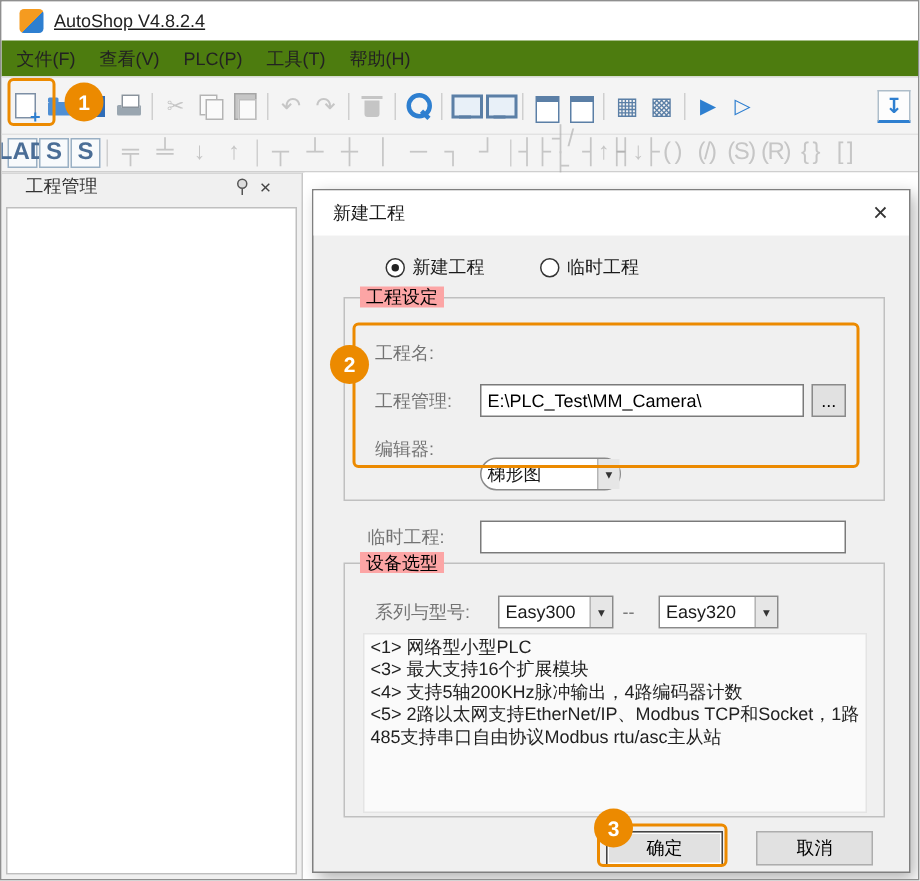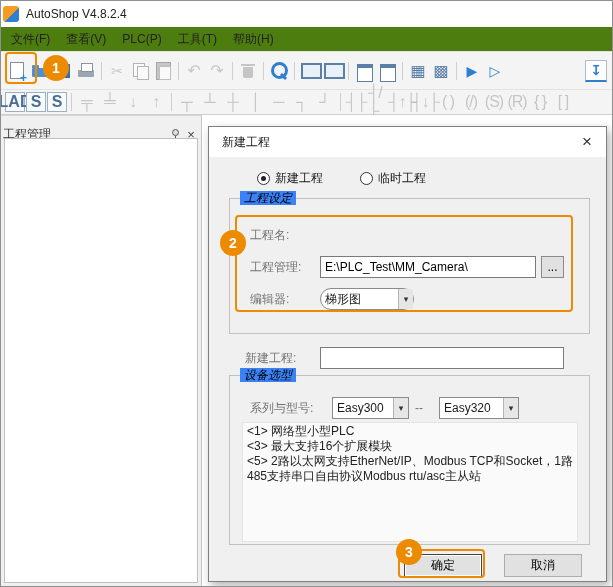--- a/index.html
+++ b/index.html
@@ -1,21 +1,21 @@
 <!DOCTYPE html>
 <html style="--accent: #EC8A00; --blue: #2E7FD0;"><head>
 <meta charset="utf-8">
 <style>
   :root{ --accent:#EC8A00; --blue:#2E7FD0; }
   *{margin:0;padding:0;box-sizing:border-box;}
   body{font-family:"Liberation Sans","DejaVu Sans",sans-serif;background:#d8d8d8;}
   .window{position:relative;width:613px;height:587px;background:#fff;border:1px solid #8f8f8f;overflow:hidden;font-size:12px;color:#1a1a1a;}
 
   
-  .titlebar{position:absolute;top:0;left:0;right:0;height:26px;display:flex;align-items:center;padding-left:2px;background:#fff;}
+  .titlebar{position:absolute;top:0;left:0;right:0;height:26px;display:flex;align-items:center;padding-left:12px;background:#fff;text-decoration:underline;}
   .app-logo{width:16px;height:16px;border-radius:3px;background:linear-gradient(135deg,#f59b20 0 55%,#2e7fd0 55% 100%);}
   .title-text{margin-left:7px;color:#222;}
   .menubar{position:absolute;top:26px;left:0;right:0;height:24px;display:flex;align-items:center;background:#4d7c0f;padding-left:2px;}
   .menu-item{padding:3px 8px;color:#222;}
 
   
   .toolbar{position:absolute;left:0;right:0;display:flex;align-items:center;background:#f4f4f4;border-top:1px solid #e2e2e2;gap:1px;}
   #toolbar-main{top:50px;height:38px;padding:0 5px;}
   #toolbar-ladder{top:88px;height:26px;border-bottom:1px solid #cfcfcf;padding:0 4px;}
   .tbi{width:22px;height:22px;display:flex;align-items:center;justify-content:center;font-size:14px;color:#444;position:relative;flex:0 0 auto;}
@@ -48,58 +48,58 @@
   .ic-search::before{content:"";position:absolute;left:3px;top:2px;width:11px;height:11px;border:3px solid var(--blue);border-radius:50%;}
   .ic-search::after{content:"";position:absolute;left:14px;top:13px;width:3px;height:7px;background:var(--blue);transform:rotate(-45deg);}
   .ic-monitor::before{content:"";position:absolute;left:2px;top:3px;width:17px;height:12px;border:2px solid #5b7fa6;background:#e8f0f8;}
   .ic-monitor::after{content:"";position:absolute;left:7px;top:17px;width:8px;height:2px;background:#5b7fa6;}
   .ic-win::before{content:"";position:absolute;left:4px;top:4px;width:14px;height:13px;background:#fff;border:1px solid #5b7fa6;border-top:4px solid #5b7fa6;}
   .ic-dl{color:var(--blue);font-weight:bold;border-bottom:2px solid var(--blue);}
 
   
   .workspace{position:absolute;left:202px;top:114px;right:0;bottom:0;background:#fff;}
   .left-panel{position:absolute;left:0;top:114px;width:201px;bottom:0;background:#f0f0f0;border-right:1px solid #c8c8c8;border-top:1px solid #d6d6d6;}
-  .panel-header{height:37px;display:flex;align-items:center;padding:0 2px;color:#333;}
+  .panel-header{height:37px;display:flex;align-items:flex-start;padding:0 16px;color:#333;}
   .panel-title{flex:1;}
   .panel-hdr-btn{width:16px;height:16px;display:flex;align-items:center;justify-content:center;color:#444;font-size:13px;}
   .ic-pin{flex-direction:column;gap:0;}
   .ic-pin::before{content:"";width:5px;height:5px;border:1px solid #555;border-radius:50%;background:#ddd;}
   .ic-pin::after{content:"";width:1px;height:4px;background:#555;}
   .panel-body{position:absolute;left:3px;right:3px;top:22px;bottom:3px;background:#fff;border:1px solid #bfbfbf;}
 
   
   .dialog{position:absolute;left:207px;top:125px;width:399px;height:456px;background:#f0f0f0;border:1px solid #7f7f7f;box-shadow:3px 4px 10px rgba(0,0,0,.3);z-index:10;}
   .dlg-titlebar{height:30px;background:#fff;display:flex;align-items:center;padding-left:13px;position:relative;}
   .dlg-close{position:absolute;right:2px;top:0;width:34px;height:30px;display:flex;align-items:center;justify-content:center;font-size:17px;color:#333;}
   .dlg-body{position:absolute;top:30px;left:0;right:0;bottom:0;}
   .radio-row{position:absolute;top:13px;left:48px;display:flex;gap:37px;}
   .radio{display:flex;align-items:center;gap:5px;}
   .rb{width:13px;height:13px;border:1px solid #333;border-radius:50%;background:#fff;position:relative;flex:0 0 auto;}
   .rb.on::after{content:"";position:absolute;left:3px;top:3px;width:5px;height:5px;border-radius:50%;background:#222;}
   .groupbox{position:absolute;border:1px solid #c0c0c0;}
   #fs1{left:20px;top:41px;width:361px;height:136px;}
   #fs2{left:20px;top:218px;width:361px;height:170px;}
-  .gb-title{position:absolute;top:-8px;left:10px;background:#3b82f6;padding:0 4px;line-height:14px;color:#000;font-style:italic;}
+  .gb-title{position:absolute;top:-8px;left:10px;background:#fca5a5;padding:0 4px;line-height:14px;color:#000;}
   .row-label{position:absolute;line-height:22px;color:#737373;}
   #lbl-name{left:41px;top:67px;}
   #lbl-path{left:41px;top:99px;}
   #lbl-editor{left:41px;top:131px;}
   #lbl-desc{left:36px;top:190px;}
   #lbl-series{left:41px;top:240px;}
   #sep-series{left:206px;top:240px;}
   .txt{position:absolute;height:22px;border:1px solid #7a7a7a;background:#fff;font:inherit;padding:0 4px;color:#000;}
   #in-name{left:111px;top:67px;width:244px;}
   #in-path{left:111px;top:99px;width:216px;}
   #in-desc{left:111px;top:190px;width:244px;}
   .mini-btn{position:absolute;background:#e1e1e1;border:1px solid #8a8a8a;font:inherit;}
   #btn-browse{left:332px;top:99px;width:23px;height:22px;line-height:8px;}
   .combo{position:absolute;height:22px;background:#fff;border:1px solid #8a8a8a;display:flex;align-items:center;}
   .combo-text{flex:1;padding-left:4px;white-space:nowrap;overflow:hidden;}
   .combo-btn{width:15px;height:100%;display:flex;align-items:center;justify-content:center;background:#e6e6e6;border-left:1px solid #b5b5b5;font-size:9px;color:#333;flex:0 0 auto;}
-  #cmb-editor{left:111px;top:131px;width:94px;border-radius:11px;}
+  #cmb-editor{left:111px;top:148px;width:94px;border-radius:11px;}
   #cmb-series{left:123px;top:240px;width:77px;}
   #cmb-model{left:230px;top:240px;width:80px;}
   .desc-area{position:absolute;left:33px;top:265px;width:336px;height:120px;background:#fafafa;border:1px solid #e4e4e4;padding:1px 4px;line-height:15px;overflow:hidden;color:#222;}
   .desc-line{overflow-wrap:anywhere;}
   .dlg-btn{position:absolute;width:78px;height:23px;background:#e1e1e1;border:1px solid #adadad;font:inherit;display:flex;align-items:center;justify-content:center;color:#000;}
   #btn-ok{left:195px;top:397px;border-color:#444;box-shadow:inset 0 0 0 1px #fff;}
   #btn-cancel{left:295px;top:397px;}
 
   
   .hl-box{position:absolute;border:2px solid var(--accent);border-radius:4px;z-index:60;pointer-events:none;}
@@ -228,40 +228,41 @@
       <span class="row-label" id="lbl-name">工程名:</span>
       <span class="row-label" id="lbl-path">工程管理:</span>
       <input class="txt" id="in-path" value="E:\PLC_Test\MM_Camera\" style="">
       <button class="mini-btn" id="btn-browse">...</button>
       <span class="row-label" id="lbl-editor">编辑器:</span>
       <div class="combo" id="cmb-editor">
         <span class="combo-text">梯形图</span>
         <span class="combo-btn">▾</span>
       </div>
 
-      <span class="row-label" id="lbl-desc">新建工程:</span>
+      <span class="row-label" id="lbl-desc">临时工程:</span>
       <input class="txt" id="in-desc" value="" style="">
 
       <div class="groupbox" id="fs2">
         <span class="gb-title">设备选型</span>
       </div>
       <span class="row-label" id="lbl-series">系列与型号:</span>
       <div class="combo" id="cmb-series">
         <span class="combo-text">Easy300</span>
         <span class="combo-btn">▾</span>
       </div>
       <span class="row-label" id="sep-series">--</span>
       <div class="combo" id="cmb-model">
         <span class="combo-text">Easy320</span>
         <span class="combo-btn">▾</span>
       </div>
       <div class="desc-area" id="desc-area">
 
       <div class="desc-line">&lt;1&gt; 网络型小型PLC</div>
           <div class="desc-line">&lt;3&gt; 最大支持16个扩展模块</div>
+          <div class="desc-line">&lt;4&gt; 支持5轴200KHz脉冲输出，4路编码器计数</div>
           <div class="desc-line">&lt;5&gt; 2路以太网支持EtherNet/IP、Modbus TCP和Socket，1路485支持串口自由协议Modbus rtu/asc主从站</div>
         </div>
 
       <button class="dlg-btn" id="btn-ok">确定</button>
       <button class="dlg-btn" id="btn-cancel">取消</button>
     </div>
   </div>
 
   <div class="hl-box" id="hl1"></div>
   <div class="hl-box" id="hl2"></div>

